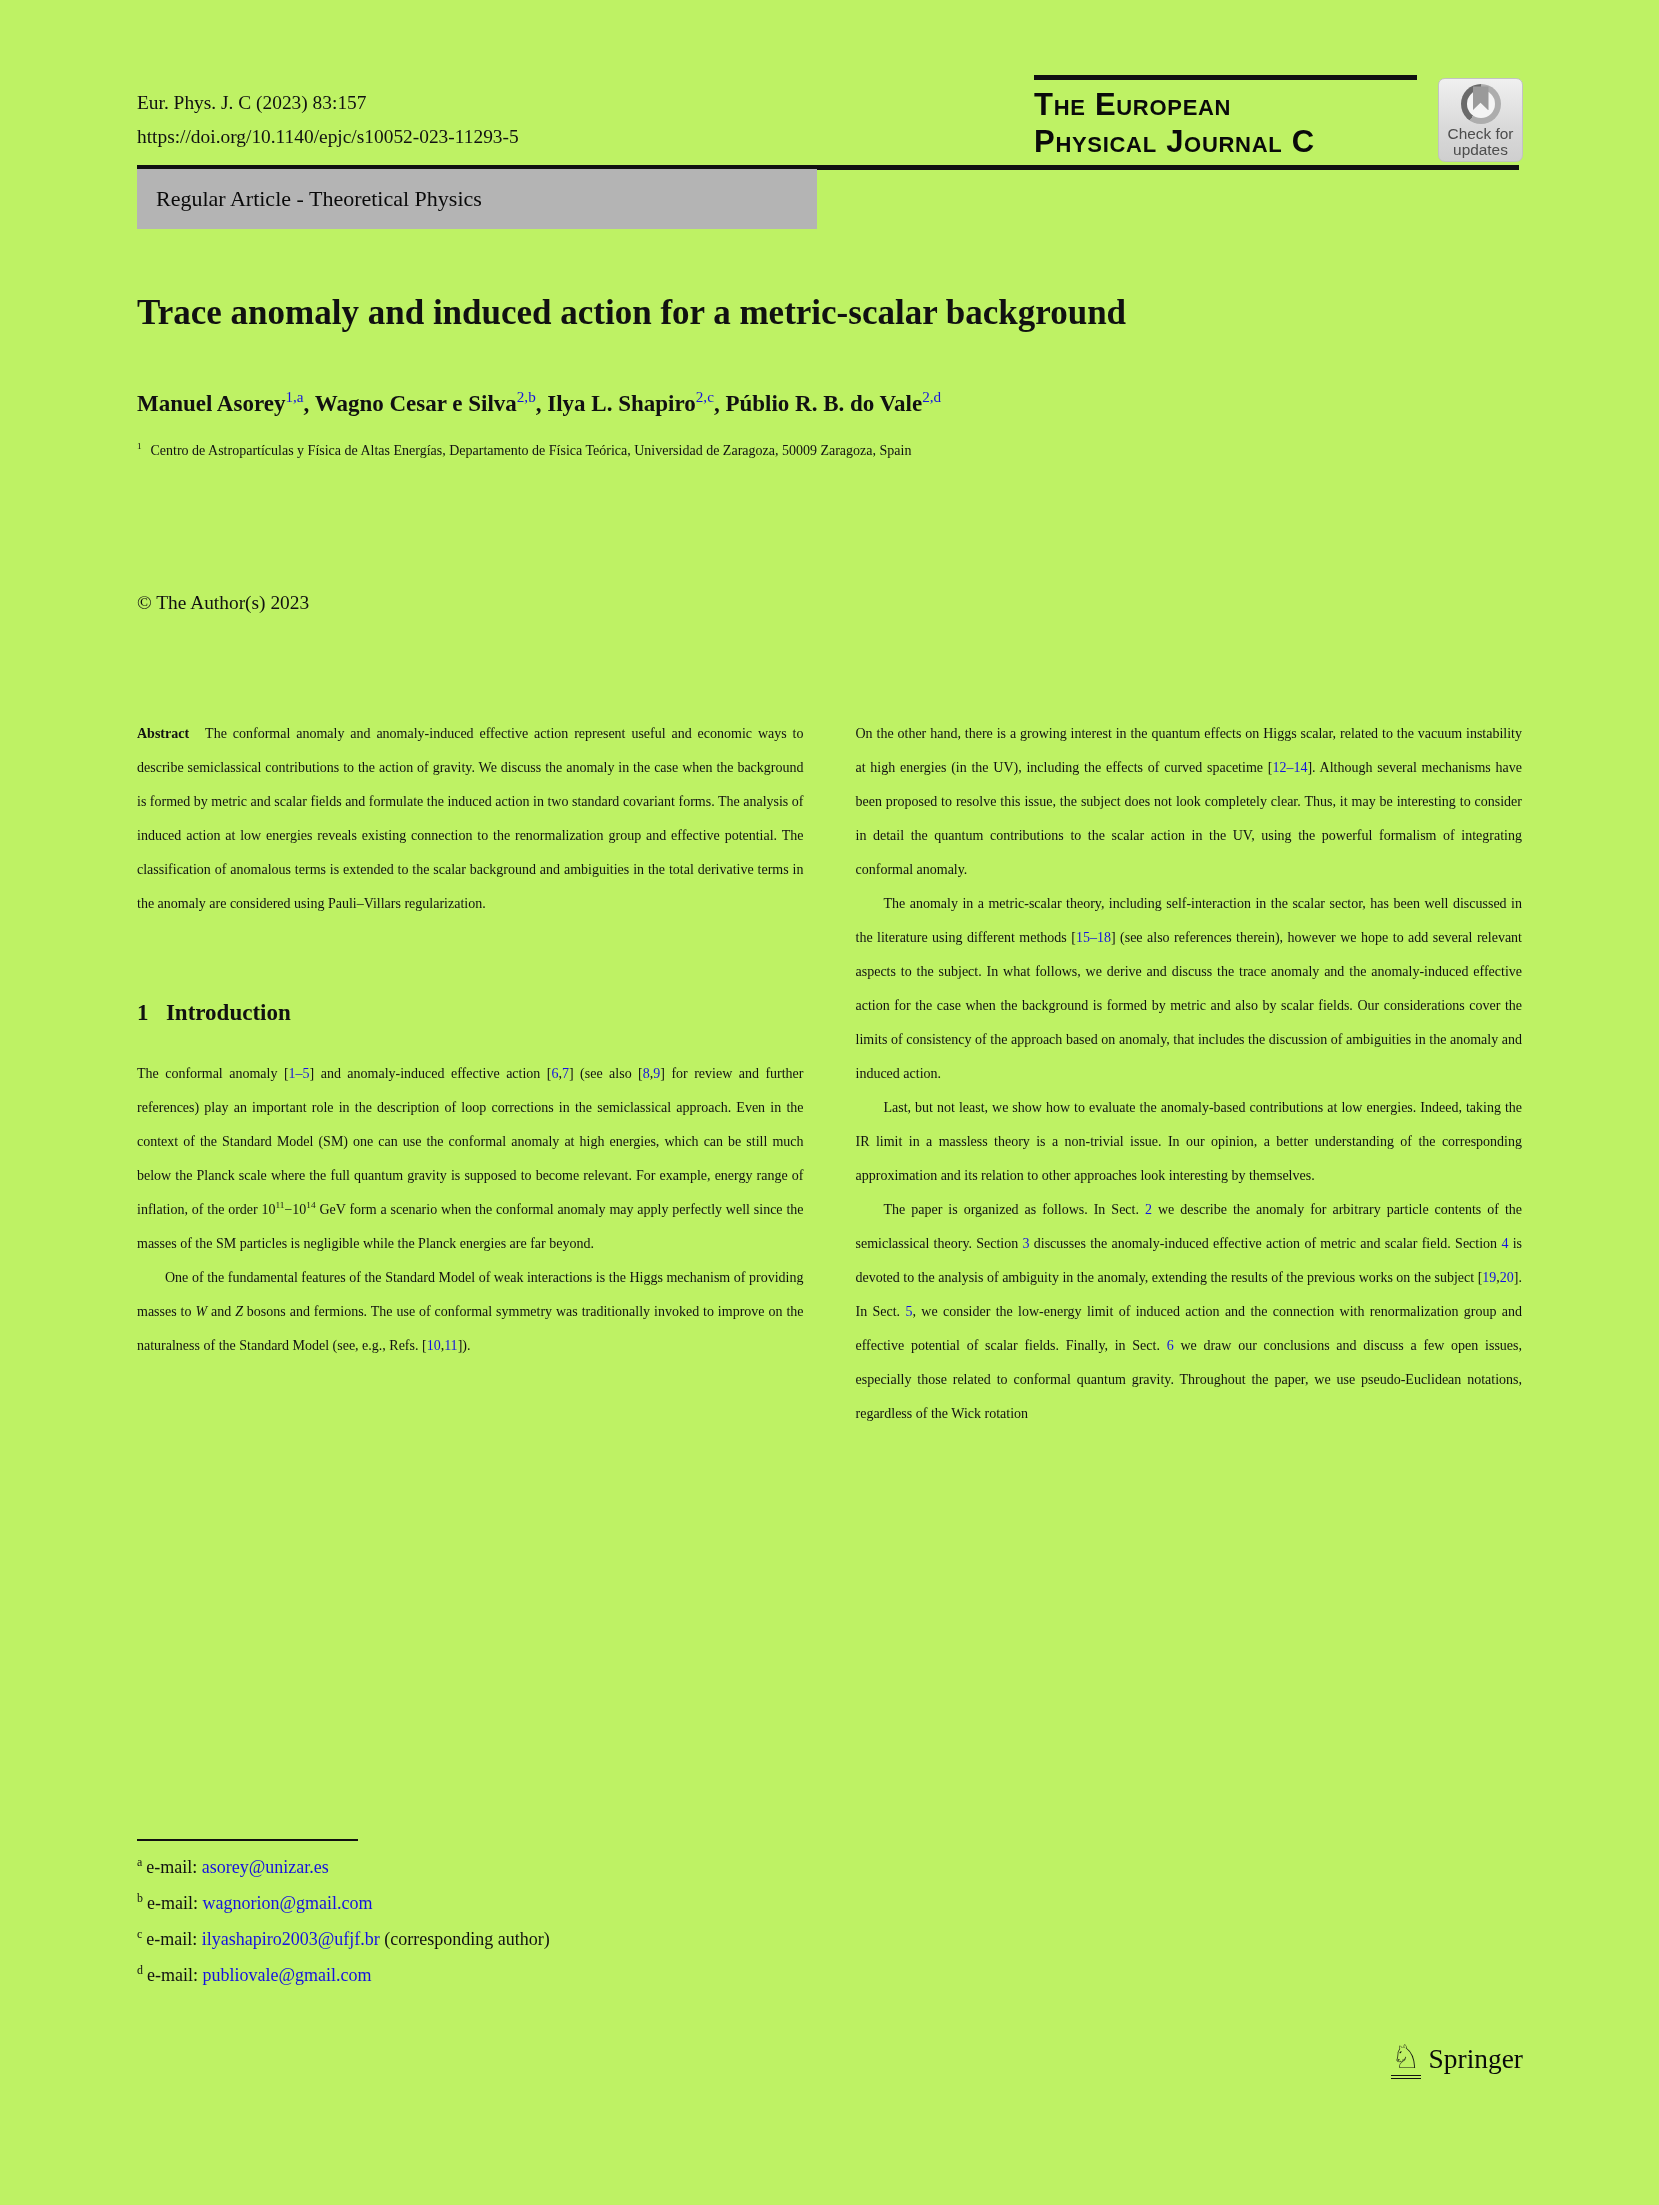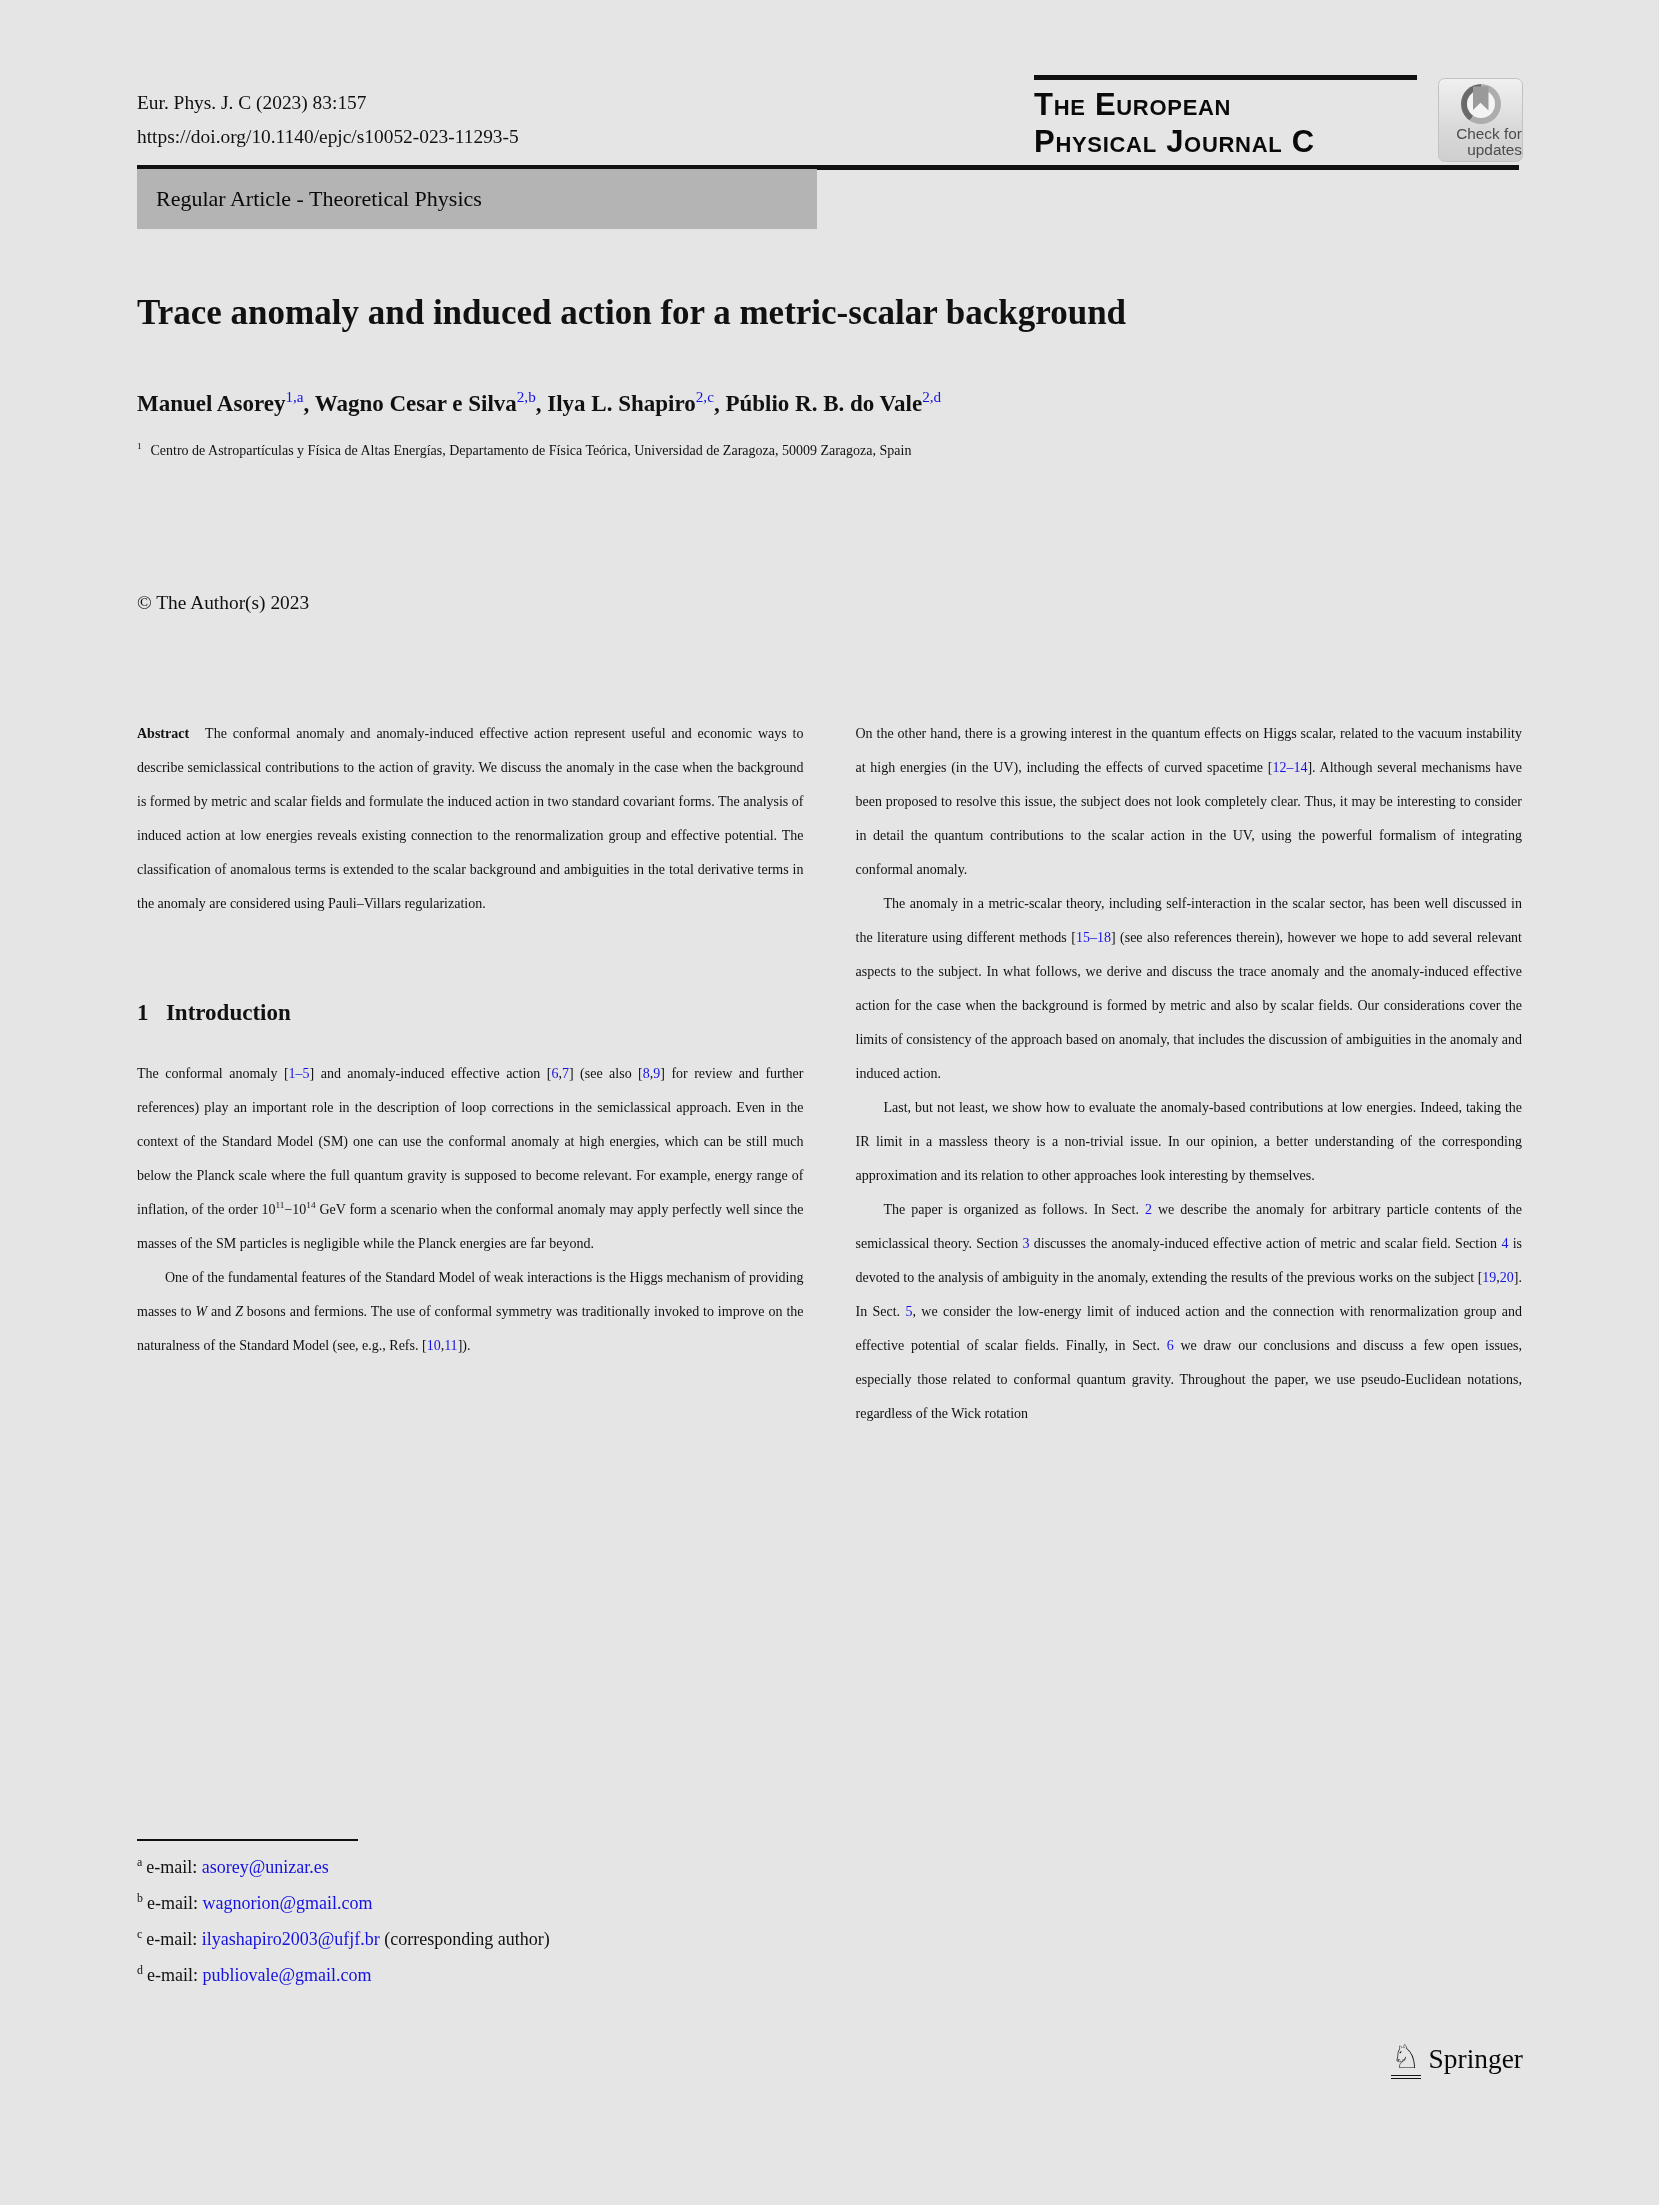--- a/index.html
+++ b/index.html
@@ -1,16 +1,16 @@
 <!DOCTYPE html>
 <html lang="en" style="font-size:10.7px"><head>
 <meta charset="utf-8">
 <style>
   html,body{margin:0;padding:0;background:#888;}
-  .page{position:relative;width:1660px;height:2205px;background:#e5e5e5;color:#111;
+  .page{position:relative;width:1660px;height:2205px;background:#bef264;color:#111;
         font-family:"Liberation Serif","DejaVu Serif",serif;}
 
   
   .pub-info{position:absolute;left:137px;top:91px;font-size:19.4px;line-height:23px;}
   .pub-info .doi{margin-top:10.7px;}
   .jname{position:absolute;left:1034px;top:75px;width:383px;
          font-family:"Liberation Sans","DejaVu Sans",sans-serif;}
   .jname-rule{height:5.4px;background:#111;}
   .jname-l1,.jname-l2{font-weight:700;font-variant:small-caps;font-size:31px;line-height:37px;
                       letter-spacing:0.7px;color:#0a0a0a;}
@@ -18,21 +18,21 @@
 
   .cfu{position:absolute;left:1438px;top:78px;width:83px;height:82px;border-radius:6.7px;
        background:linear-gradient(180deg,#f0f0f0 0%,#d9d9d9 60%,#cfcfcf 100%);
        border:0.7px solid #c2c2c2;font-family:"Liberation Sans","DejaVu Sans",sans-serif;cursor:pointer;}
   .cfu-icon{position:relative;width:40px;height:40px;margin:5.4px auto 1.3px;}
   .cfu-ring{position:absolute;inset:0;border-radius:50%;
             background:conic-gradient(from 215deg,#6a6a6a 0 145deg,#adadad 145deg 360deg);}
   .cfu-inner{position:absolute;inset:6px;border-radius:50%;background:#f4f4f4;}
   .cfu-bm{position:absolute;left:12px;top:2px;width:16px;height:24px;background:#9a9a9a;
           clip-path:polygon(0 0,100% 0,100% 100%,50% 68%,0 100%);}
-  .cfu-t1,.cfu-t2{text-align:right;font-size:15.4px;line-height:16.7px;color:#4c4c4c;}
+  .cfu-t1,.cfu-t2{text-align:center;font-size:15.4px;line-height:16.7px;color:#4c4c4c;}
 
   .main-rule{position:absolute;left:137px;top:165px;width:1382px;height:4.7px;background:#111;}
   .type-bar{position:absolute;left:137px;top:169px;width:680px;height:60px;background:#b4b4b4;}
   .type-bar span{display:block;padding-left:19px;line-height:60px;font-size:22px;color:#0a0a0a;}
 
   
   .title{position:absolute;left:137px;top:293px;width:1399px;margin:0;
          font-size:35px;line-height:40px;font-weight:700;letter-spacing:0;}
   .authors{position:absolute;left:137px;top:391px;width:1385px;font-size:23px;}
   .affils{position:absolute;left:137px;top:435px;width:1399px;font-size:14px;line-height:31px;}

